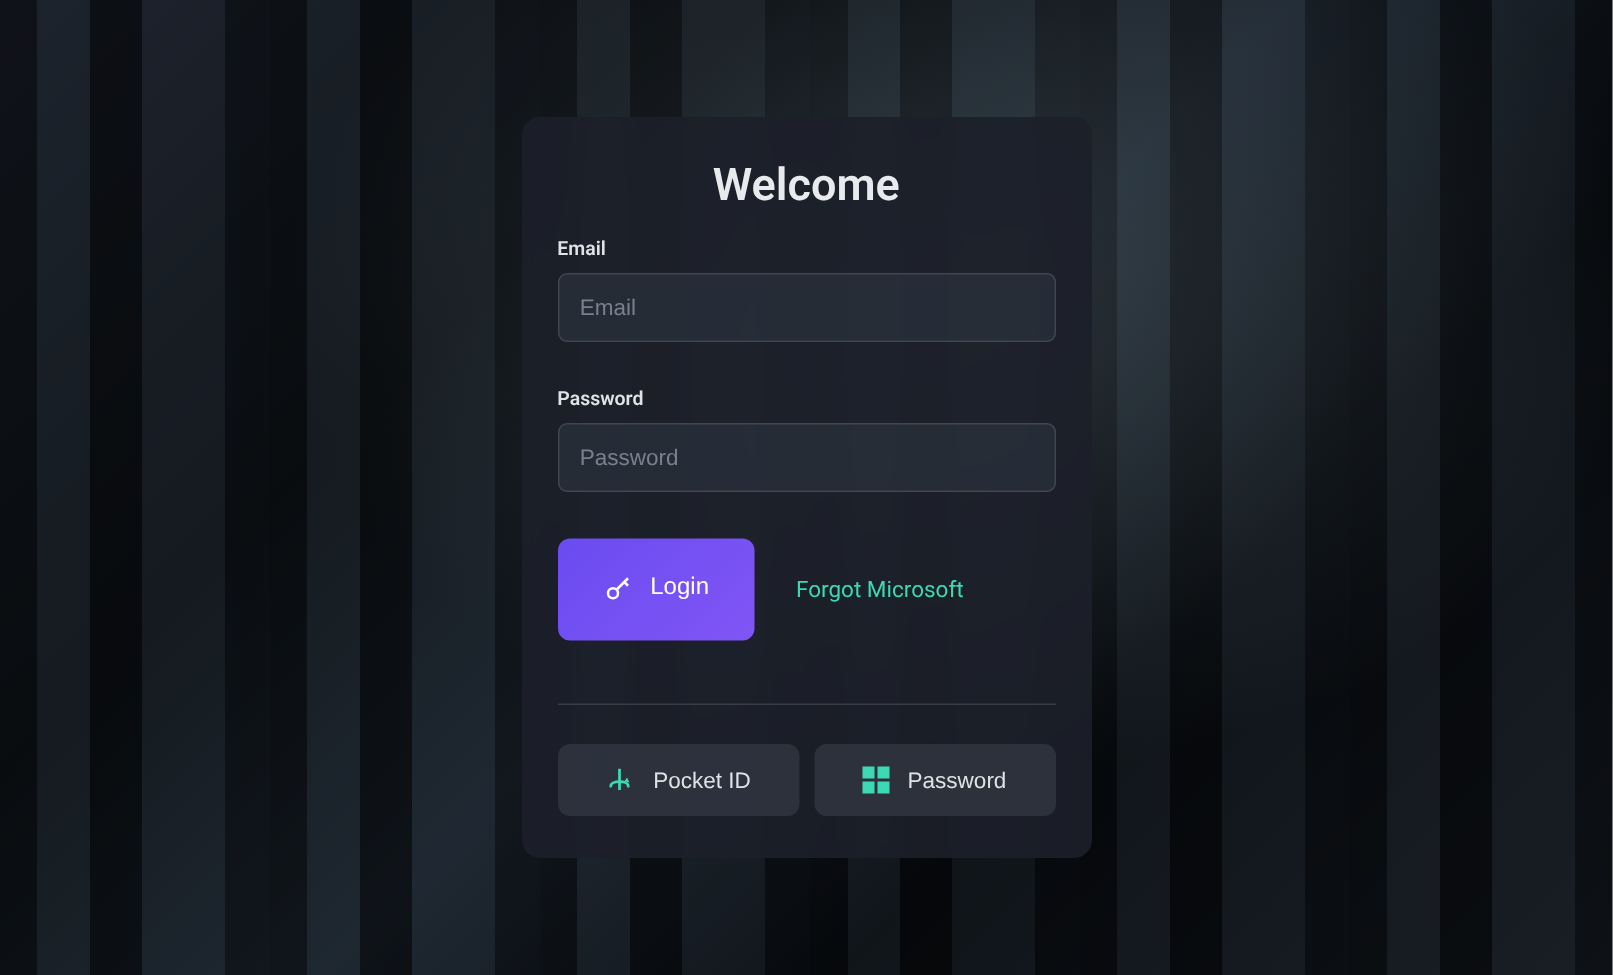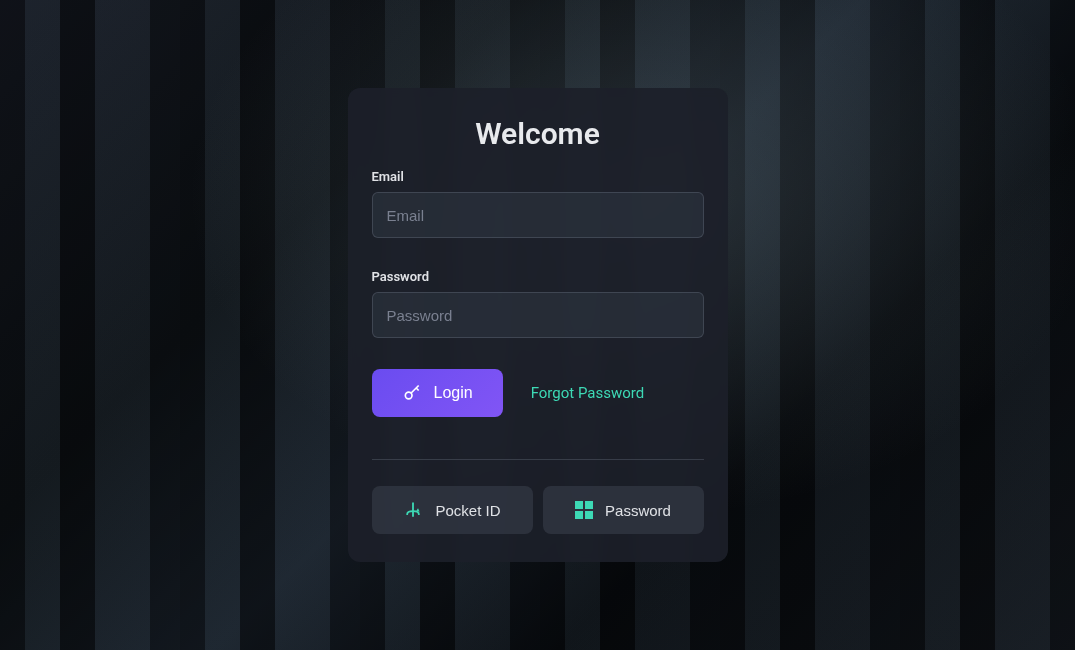--- a/index.html
+++ b/index.html
@@ -98,30 +98,30 @@
     
     .actions-row {
       display: flex;
       align-items: center;
       margin-top: 26px;
       gap: 28px;
     }
     
     .login-button {
       display: flex;
-      align-items: center;
+      align-items: flex-start;
       justify-content: center;
       gap: 12px;
       background: linear-gradient(135deg, #6a4cf0 0%, #8155f5 100%);
       border: none;
       border-radius: 8px;
       color: #fff;
       font-size: 16px;
       font-weight: 500;
-      padding: 14px 30px;
+      padding: 24px 30px;
       cursor: pointer;
     }
     
     .key-icon {
       width: 20px;
       height: 20px;
       stroke: #fff;
       stroke-width: 2;
       fill: none;
     }
@@ -212,21 +212,21 @@
 
   <div class="actions-row">
     <button class="login-button">
       <svg class="key-icon" viewBox="0 0 24 24">
         <circle cx="8" cy="15" r="4"></circle>
         <path d="M11 12 L20 3"></path>
         <path d="M17 6 L20 9"></path>
       </svg>
       <span>Login</span>
     </button>
-    <a class="forgot-link">Forgot Password</a>
+    <a class="forgot-link">Forgot Microsoft</a>
   </div>
 
   <div class="divider-row">
     <div class="divider-line"></div>
     <div class="divider-line"></div>
   </div>
 
   <div class="oauth-row">
     <button class="oauth-button">
       <svg class="openid-icon" viewBox="0 0 24 24" fill="none" stroke="#3dd9b5" stroke-width="2.2">

